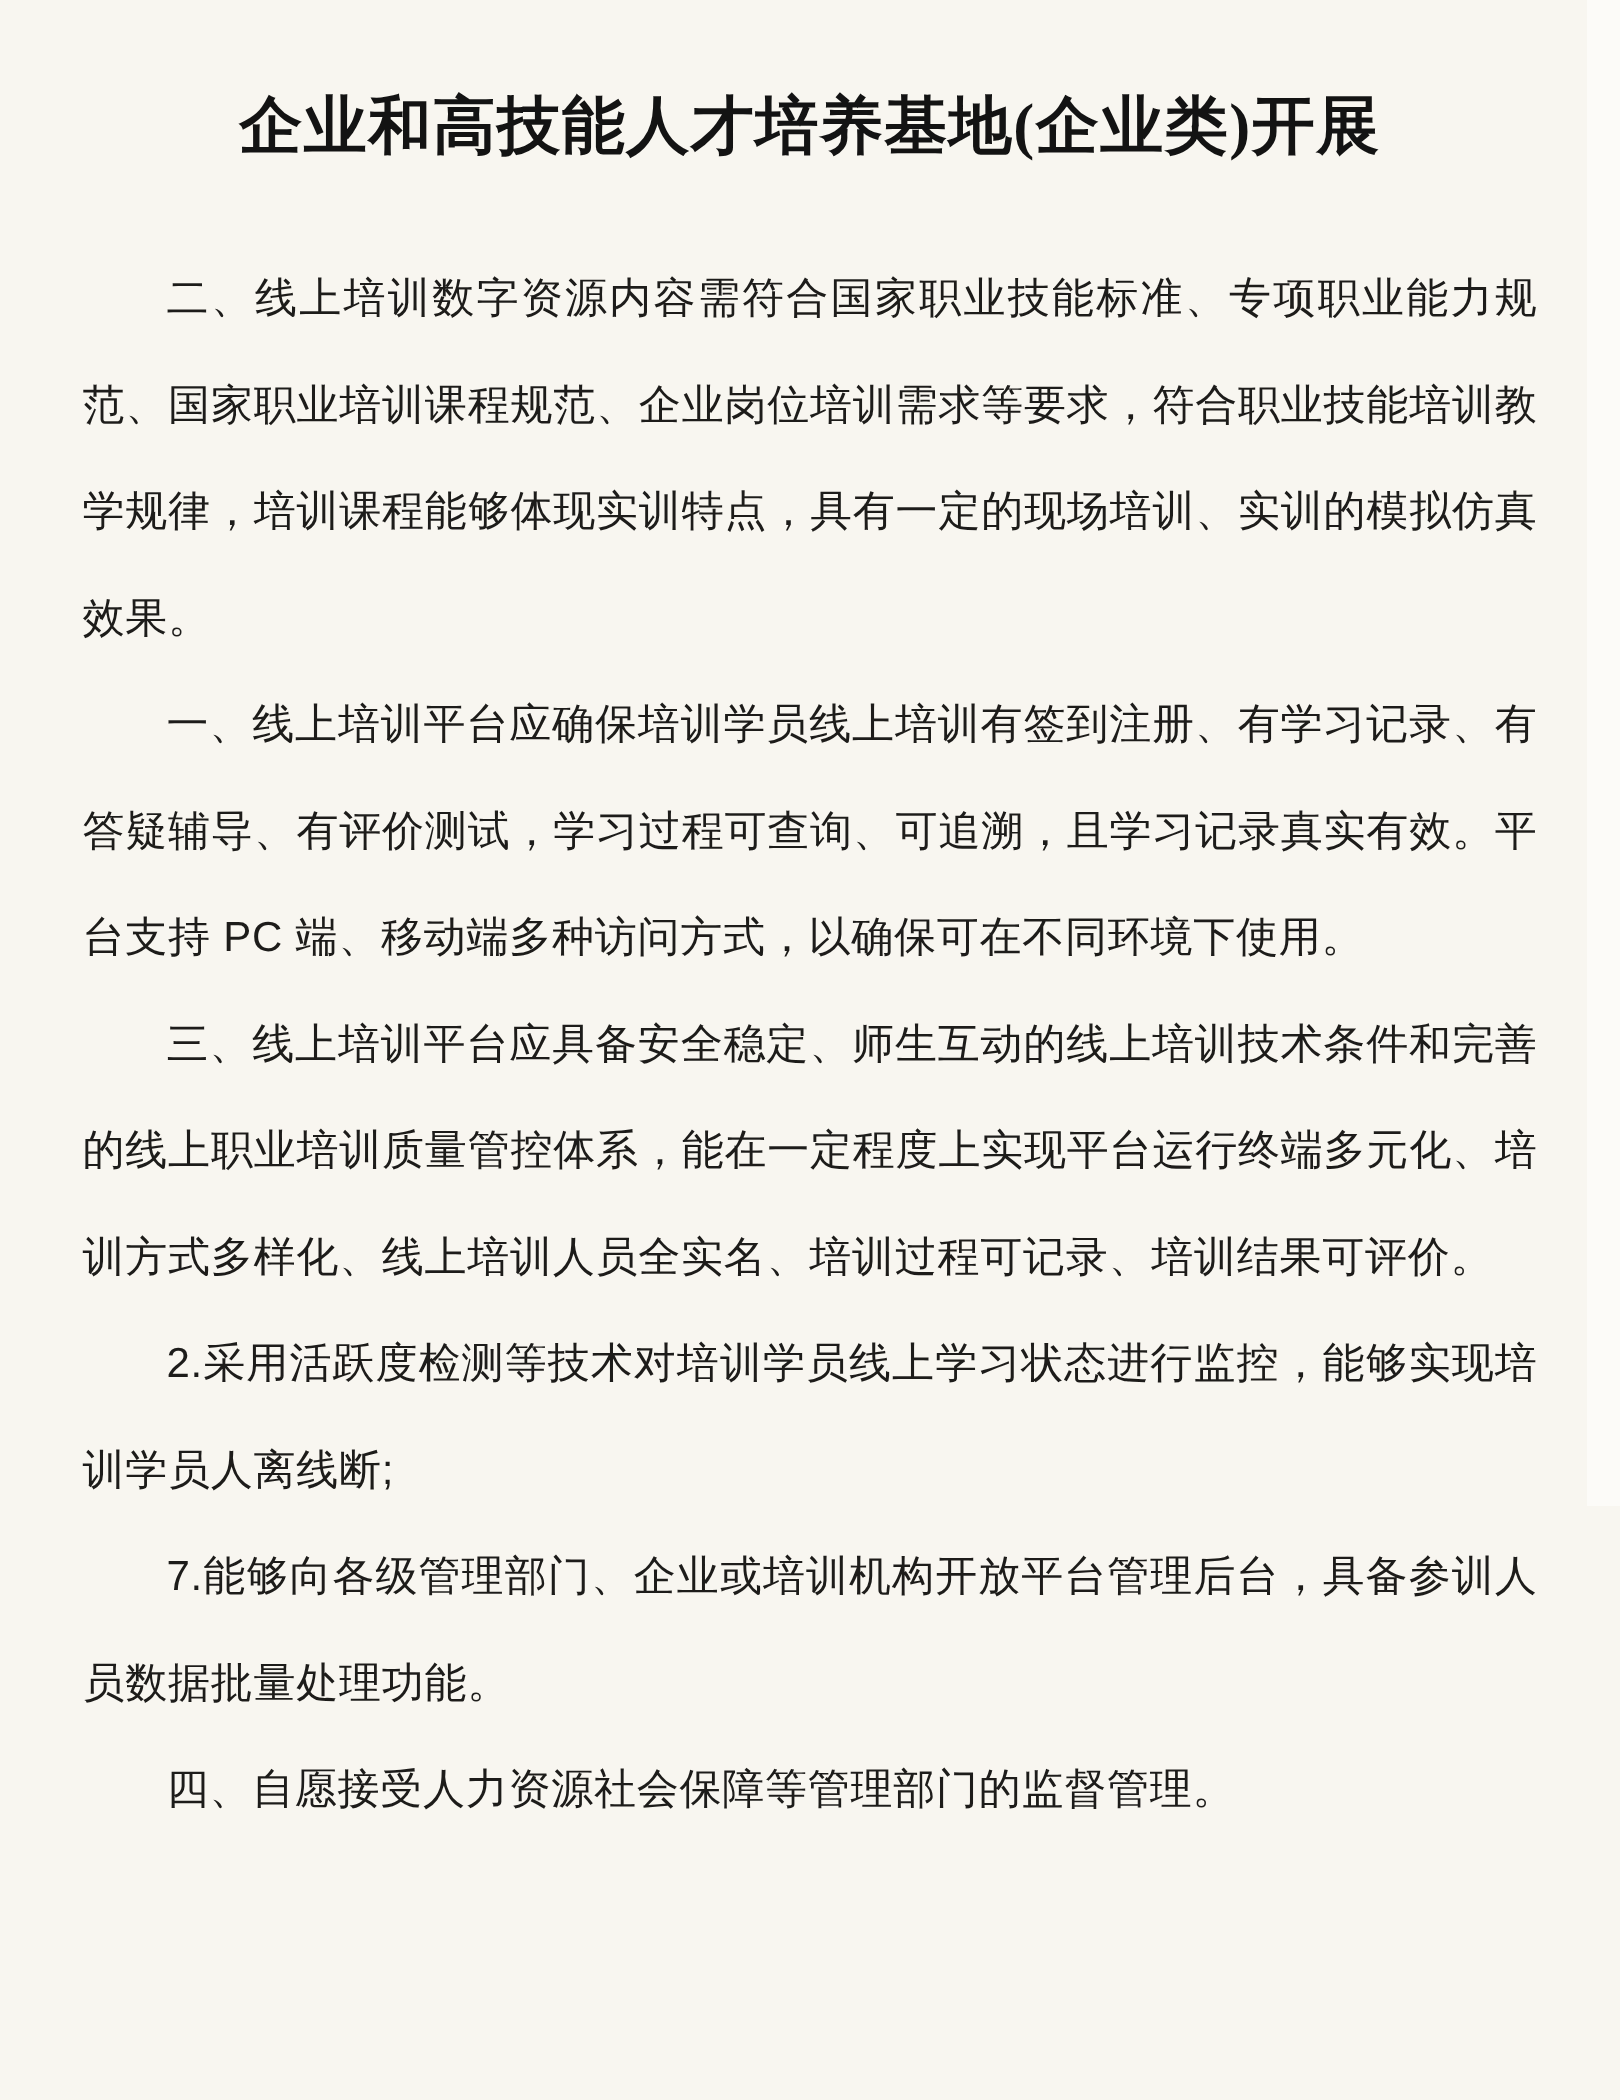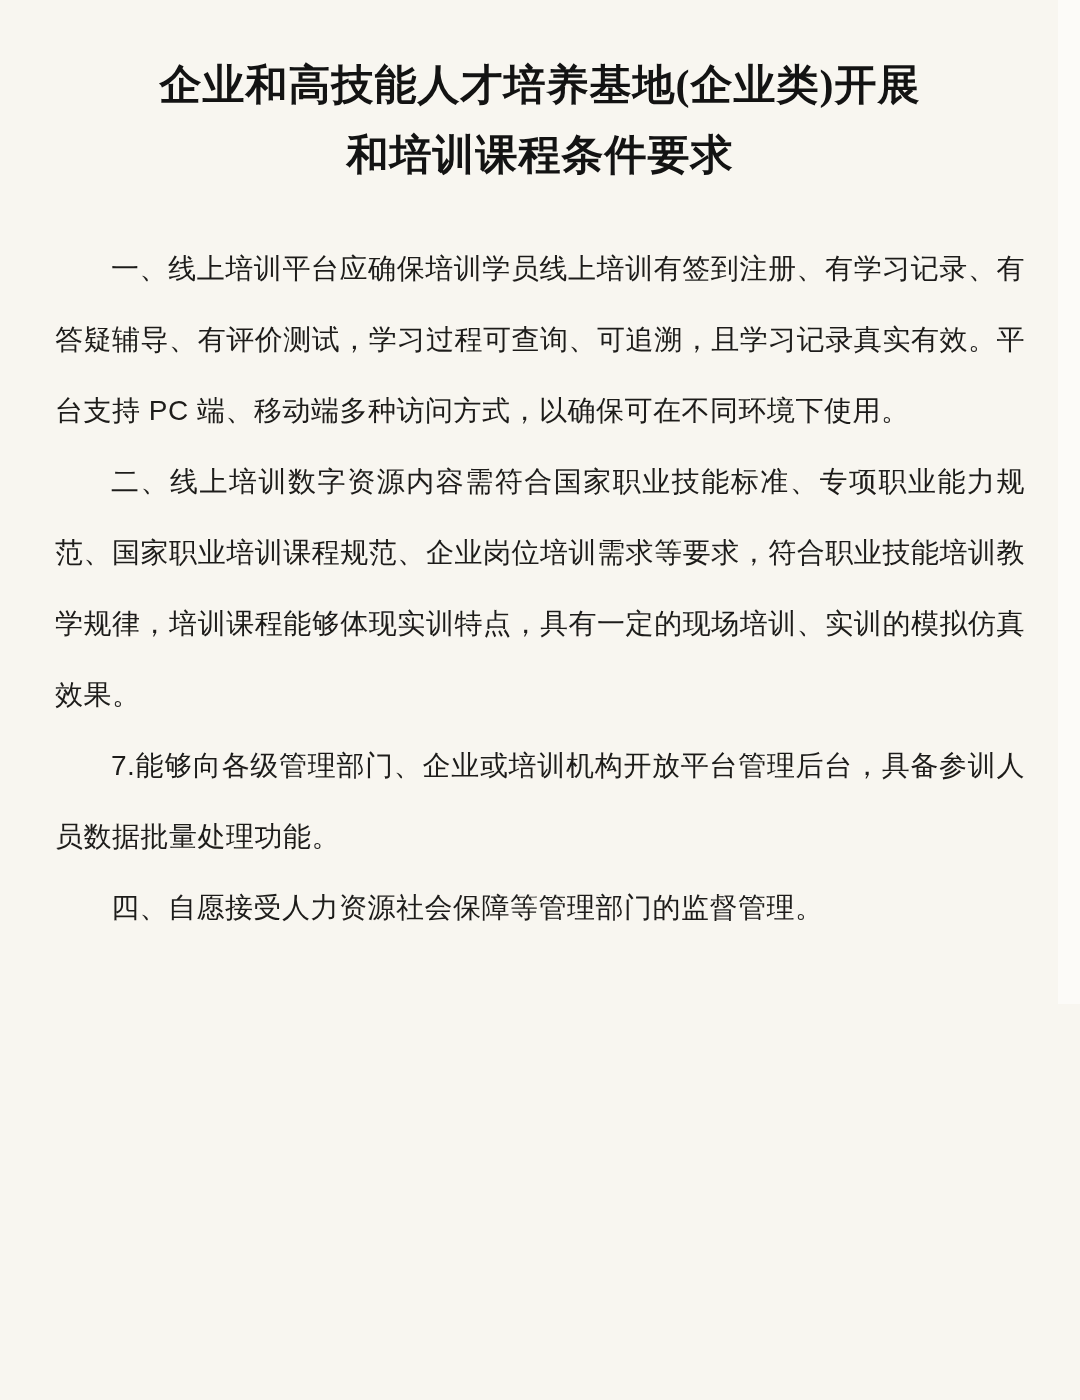--- a/index.html
+++ b/index.html
@@ -57,25 +57,26 @@
     text-indent: 2em;
   }
 </style>
 </head>
 <body>
 
 <div class="page">
 
   <h1 class="doc-title">
     <span class="tline">企业和高技能人才培养基地(企业类)开展</span>
-    <span class="tline">和培训课程条件要求</span>
   </h1>
 
   <div class="doc-body">
+    <p>二、线上培训数字资源内容需符合国家职业技能标准、专项职业能力规范、国家职业培训课程规范、企业岗位培训需求等要求，符合职业技能培训教学规律，培训课程能够体现实训特点，具有一定的现场培训、实训的模拟仿真效果。</p>
     <p>一、线上培训平台应确保培训学员线上培训有签到注册、有学习记录、有答疑辅导、有评价测试，学习过程可查询、可追溯，且学习记录真实有效。平台支持 PC 端、移动端多种访问方式，以确保可在不同环境下使用。</p>
-    <p>二、线上培训数字资源内容需符合国家职业技能标准、专项职业能力规范、国家职业培训课程规范、企业岗位培训需求等要求，符合职业技能培训教学规律，培训课程能够体现实训特点，具有一定的现场培训、实训的模拟仿真效果。</p>
+    <p>三、线上培训平台应具备安全稳定、师生互动的线上培训技术条件和完善的线上职业培训质量管控体系，能在一定程度上实现平台运行终端多元化、培训方式多样化、线上培训人员全实名、培训过程可记录、培训结果可评价。</p>
+    <p>2.采用活跃度检测等技术对培训学员线上学习状态进行监控，能够实现培训学员人离线断;</p>
     <p>7.能够向各级管理部门、企业或培训机构开放平台管理后台，具备参训人员数据批量处理功能。</p>
     <p>四、自愿接受人力资源社会保障等管理部门的监督管理。</p>
   </div>
 
   <div class="edge-highlight"></div>
 
 </div>
 
 </body></html>

